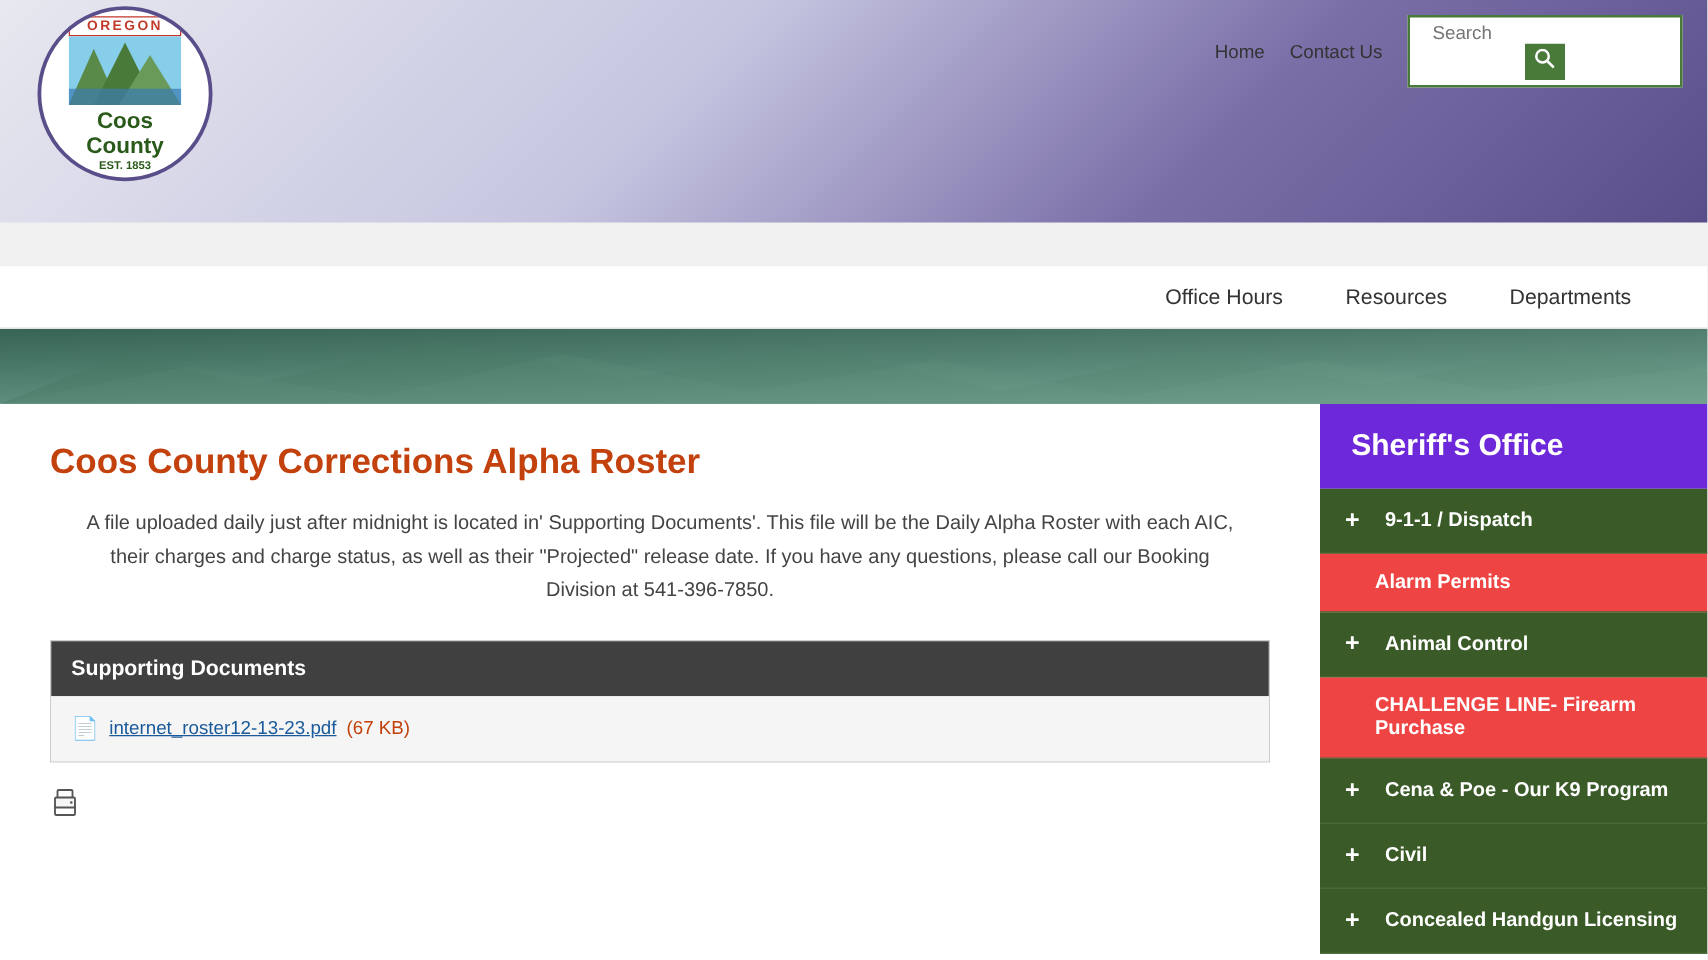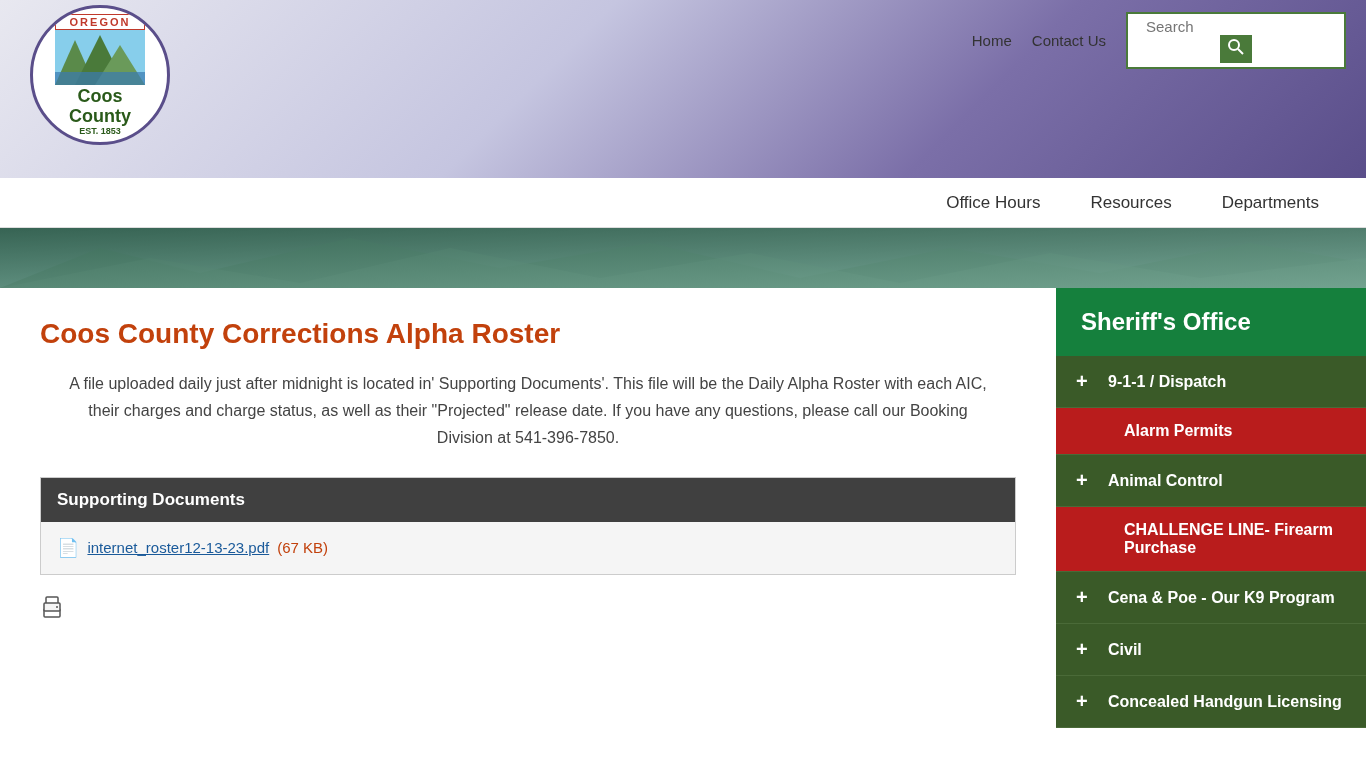--- a/index.html
+++ b/index.html
@@ -92,24 +92,25 @@
       color: #2a5a1a;
     }
 
     
     .nav-bar {
       background: white;
       border-bottom: 1px solid #ddd;
       display: flex;
       align-items: center;
       justify-content: flex-end;
-      padding: 0 22px;
+      padding: 0 36px;
       height: 50px;
       position: relative;
       z-index: 10;
+      margin-top: 35px;
     }
     .nav-bar a {
       color: #333;
       text-decoration: none;
       font-size: 17px;
       padding: 0 25px;
       height: 50px;
       display: flex;
       align-items: center;
       font-weight: normal;
@@ -201,21 +202,21 @@
       color: #555;
       cursor: pointer;
     }
 
     
     .sidebar {
       width: 310px;
       flex-shrink: 0;
     }
     .sidebar-header {
-      background: #15803d;
+      background: #6d28d9;
       color: white;
       padding: 20px 25px;
       font-size: 24px;
       font-weight: bold;
     }
     .sidebar-item {
       background: #3a5a28;
       color: white;
       border-bottom: 1px solid #4a6a38;
       display: flex;
@@ -226,26 +227,26 @@
       font-weight: bold;
       gap: 12px;
     }
     .sidebar-item .plus {
       font-size: 20px;
       font-weight: bold;
       color: white;
       min-width: 20px;
     }
     .sidebar-item-no-plus {
-      background: #b91c1c;
+      background: #ef4444;
       color: white;
       border-bottom: 1px solid #4a6a38;
       display: flex;
       align-items: center;
-      padding: 14px 20px 14px 68px;
+      padding: 14px 20px 14px 44px;
       cursor: pointer;
       font-size: 16px;
       font-weight: bold;
     }
   </style>
 </head>
 <body>
 
 <div class="header-top">
   <div class="header-top-bar">

